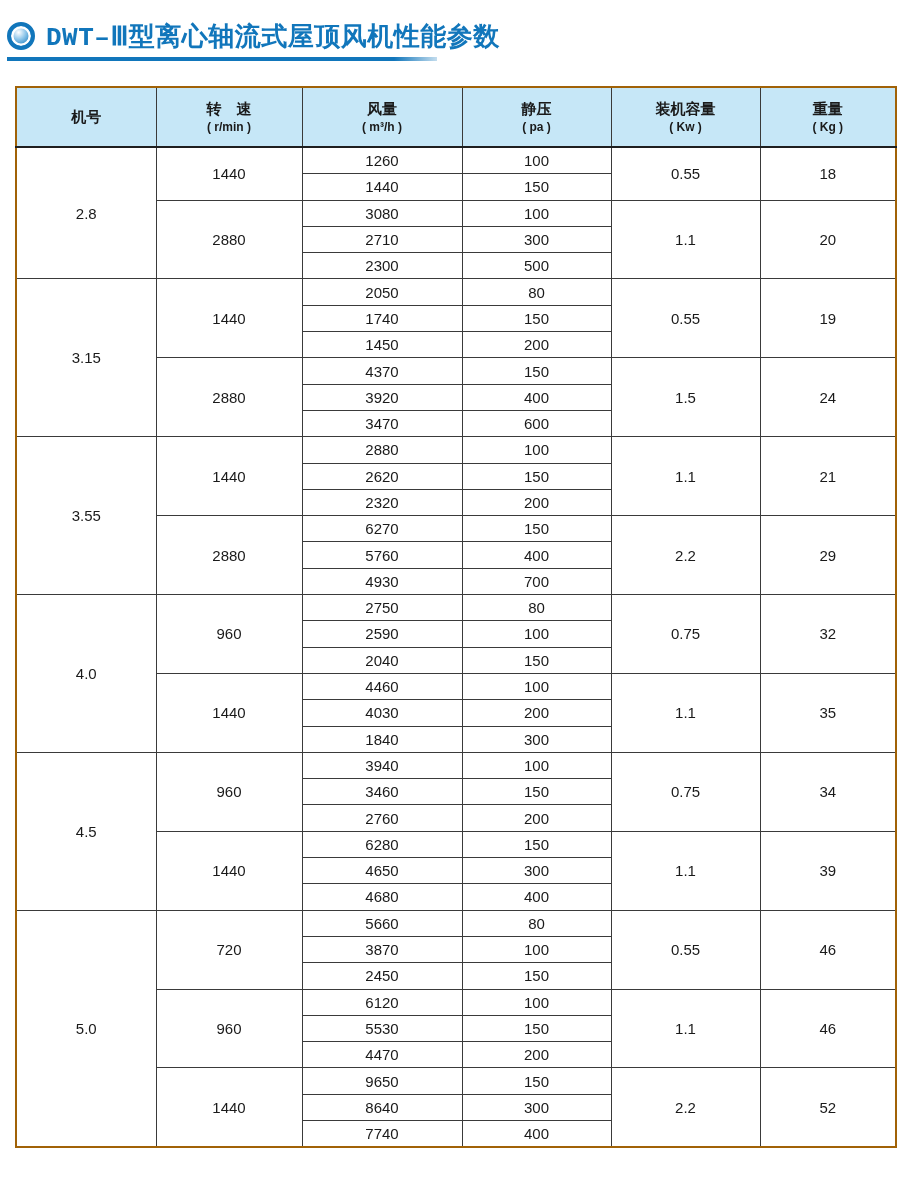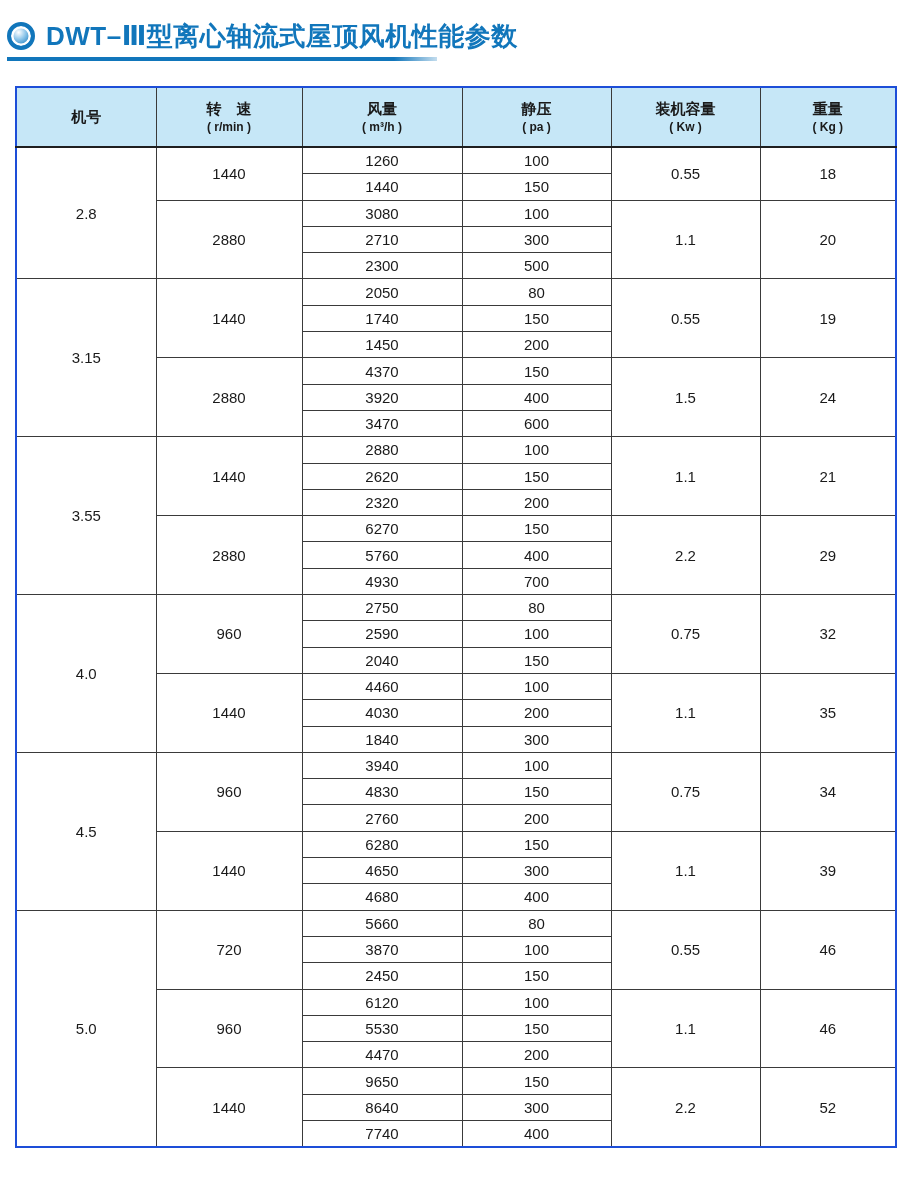--- a/index.html
+++ b/index.html
@@ -16,20 +16,21 @@
     box-sizing: border-box;
     overflow: hidden;
   }
   
   .title-bar {
     display: flex;
     align-items: center;
     gap: 11px;
     padding: 17px 0 0 7px;
     height: 38px;
+    font-family: Liberation Mono, monospace;
   }
   .title-icon {
     width: 20px;
     height: 20px;
     border-radius: 50%;
     border: 4px solid #1176bb;
     box-shadow: inset 0 0 0 2.5px #ffffff;
     background: radial-gradient(circle at 38% 32%, #ffffff 0%, #8ec6ea 38%, #1176bb 85%);
     flex: 0 0 auto;
   }
@@ -48,21 +49,21 @@
     background: linear-gradient(to right, #1176bb 90%, rgba(17,118,187,0.25) 100%);
   }
   
   .table-wrap {
     margin: 25px 15px 0 15px;
   }
   table.spec {
     border-collapse: collapse;
     table-layout: fixed;
     width: 880px;
-    border: 2px solid #1d4ed8;
+    border: 2px solid #a16207;
   }
   table.spec th, table.spec td {
     border: 1px solid #3a3a3a;
     text-align: center;
     vertical-align: middle;
     padding: 0;
     font-size: 15px;
     overflow: hidden;
   }
   table.spec th {
@@ -265,21 +266,21 @@
           </tr>
           <tr>
             <td class="model" rowspan="6">4.5</td>
             <td class="speed" rowspan="3">960</td>
             <td class="flow">3940</td>
             <td class="pressure">100</td>
             <td class="power" rowspan="3">0.75</td>
             <td class="weight" rowspan="3">34</td>
           </tr>
           <tr>
-            <td class="flow">4830</td>
+            <td class="flow">3460</td>
             <td class="pressure">150</td>
           </tr>
           <tr class="group-last">
             <td class="flow">2760</td>
             <td class="pressure">200</td>
           </tr>
           <tr>
             <td class="speed shaded" rowspan="3">1440</td>
             <td class="flow shaded">6280</td>
             <td class="pressure shaded">150</td>

